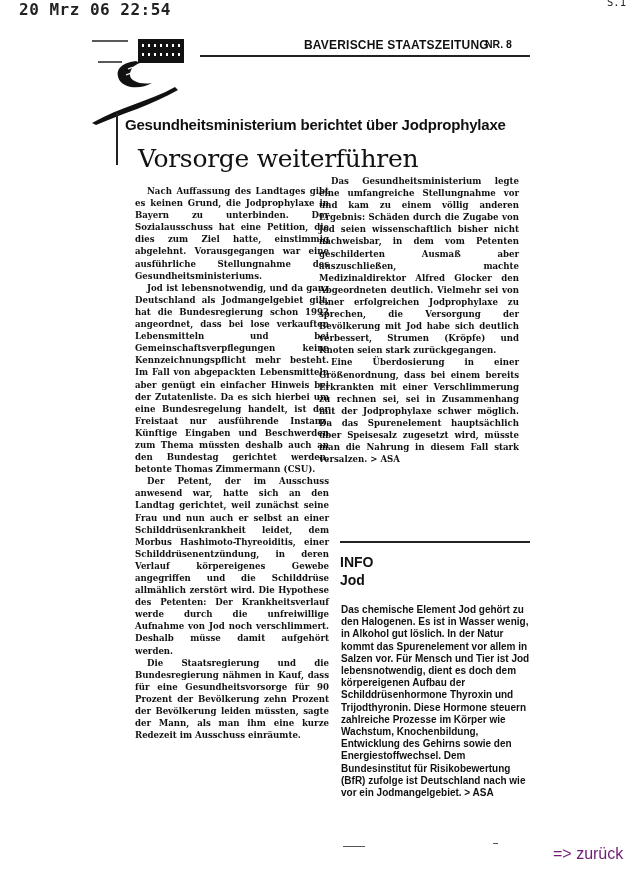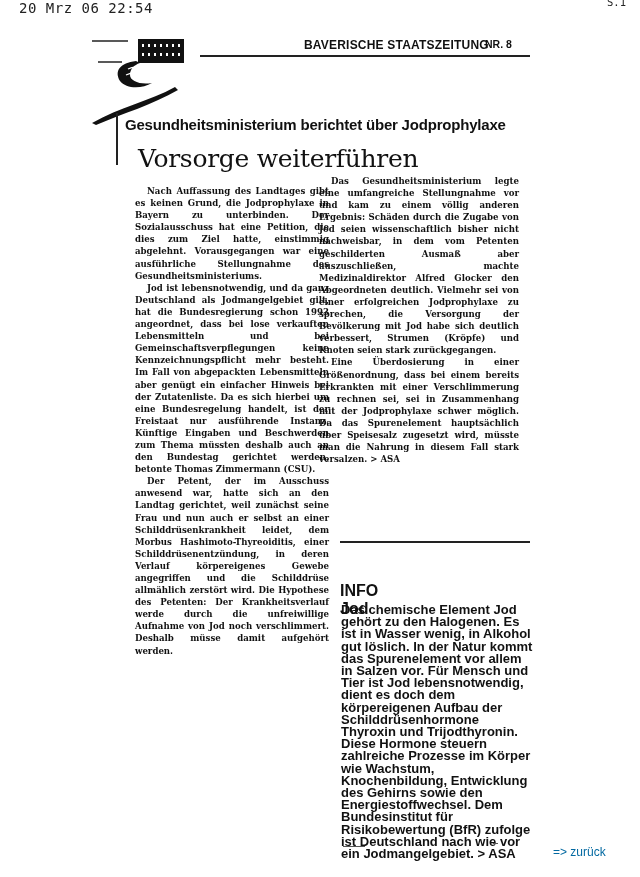--- a/index.html
+++ b/index.html
@@ -1,20 +1,20 @@
 <!DOCTYPE html>
 <html><head>
 <meta charset="utf-8">
 <style>
   html, body { margin: 0; padding: 0; background: #ffffff; }
   body { width: 640px; height: 877px; position: relative; overflow: hidden;
          font-family: "Liberation Serif", serif; color: #111; }
 
   .fax-header { position: absolute; left: 19px; top: 0; font-family: "DejaVu Sans Mono", monospace;
-                font-size: 14px; letter-spacing: 0.5px; color: #222; }
+                font-size: 16px; letter-spacing: 0.5px; color: #222; font-weight: bold; }
   .fax-page { position: absolute; right: 14px; top: -4px; font-family: "DejaVu Sans Mono", monospace;
               font-size: 10.5px; color: #222; }
 
   
   .logo { position: absolute; left: 90px; top: 35px; width: 105px; height: 90px; }
   .masthead { position: absolute; left: 200px; top: 38px; width: 330px; }
   .masthead-title { position: absolute; left: 104px; top: 0; font-family: "Liberation Sans", sans-serif;
                     font-weight: bold; font-size: 12px; letter-spacing: 0.2px; white-space: nowrap; }
   .masthead-issue { position: absolute; left: 285px; top: 0; font-family: "Liberation Sans", sans-serif;
                     font-weight: bold; font-size: 10.5px; white-space: nowrap; }
@@ -26,27 +26,27 @@
   .headline { position: absolute; left: 126px; top: 132px; font-family: "DejaVu Serif", serif;
               font-size: 25px; letter-spacing: -0.3px; white-space: nowrap; }
 
   .col { position: absolute; font-family: "DejaVu Serif", serif; font-size: 8.6px; line-height: 12.1px;
          font-weight: bold; text-align: justify; hyphens: manual; }
   .col p { margin: 0; text-indent: 12px; }
   .col-left { left: 127px; top: 185px; width: 194px; margin-left: 8px; }
   .col-right { left: 319px; top: 175px; width: 200px; }
 
   .info-rule { position: absolute; left: 340px; top: 541px; width: 190px; height: 2px; background: #222; }
-  .info-title { position: absolute; left: 340px; top: 582px; font-family: "Liberation Sans", sans-serif;
-                font-weight: bold; font-size: 16px; line-height: 18px; }
+  .info-title { position: absolute; left: 340px; top: 553px; font-family: "Liberation Sans", sans-serif;
+                font-weight: bold; font-size: 14px; line-height: 18px; }
   .info-body { position: absolute; left: 341px; top: 604px; width: 195px; font-family: "Liberation Sans", sans-serif;
-               font-size: 13px; line-height: 12.2px; font-weight: bold; }
+               font-size: 10px; line-height: 12.2px; font-weight: bold; }
 
   .back-link { position: absolute; left: 553px; top: 845px; font-family: "Liberation Sans", sans-serif;
-               font-size: 12px; color: #0369a1; text-decoration: none; cursor: pointer; }
+               font-size: 16px; color: #701a75; text-decoration: none; cursor: pointer; }
 
   .speck { position: absolute; background: #555; height: 1px; }
 </style>
 </head>
 <body>
 
 <div class="fax-header">20 Mrz 06 22:54</div>
 <div class="fax-page">S.1</div>
 
 <svg class="logo" viewBox="0 0 105 90">
@@ -82,20 +82,21 @@
 </div>
 
 <div class="headline-bar"></div>
 <div class="kicker">Gesundheitsministerium berichtet über Jodprophylaxe</div>
 <h1 class="headline" style="margin:12px;font-weight:normal">Vorsorge weiterführen</h1>
 
 <div class="col col-left">
   <p>Nach Auffassung des Landtages gibt es keinen Grund, die Jodprophylaxe in Bayern zu unterbinden. Der Sozialausschuss hat eine Petition, die dies zum Ziel hatte, einstimmig abgelehnt. Vorausgegangen war eine ausführliche Stellungnahme des Gesundheitsministeriums.</p>
   <p>Jod ist lebensnotwendig, und da ganz Deutschland als Jodmangelgebiet gilt, hat die Bundesregierung schon 1993 angeordnet, dass bei lose verkauften Lebensmitteln und bei Gemeinschaftsverpflegungen keine Kennzeichnungspflicht mehr besteht. Im Fall von abgepackten Lebensmitteln aber genügt ein einfacher Hinweis bei der Zutatenliste. Da es sich hierbei um eine Bundesregelung handelt, ist der Freistaat nur ausführende Instanz. Künftige Eingaben und Beschwerden zum Thema müssten deshalb auch an den Bundestag gerichtet werden, betonte Thomas Zimmermann (CSU).</p>
   <p>Der Petent, der im Ausschuss anwesend war, hatte sich an den Landtag gerichtet, weil zunächst seine Frau und nun auch er selbst an einer Schilddrüsenkrankheit leidet, dem Morbus Hashimoto-Thyreoiditis, einer Schilddrüsenentzündung, in deren Verlauf körpereigenes Gewebe angegriffen und die Schilddrüse allmählich zerstört wird. Die Hypothese des Petenten: Der Krankheitsverlauf werde durch die unfreiwillige Aufnahme von Jod noch verschlimmert. Deshalb müsse damit aufgehört werden.</p>
+  <p>Die Staatsregierung und die Bundesregierung nähmen in Kauf, dass für eine Gesundheitsvorsorge für 90 Prozent der Bevölkerung zehn Prozent der Bevölkerung leiden müssten, sagte der Mann, als man ihm eine kurze Redezeit im Ausschuss einräumte.</p>
 </div>
 
 <div class="col col-right">
   <p>Das Gesundheitsministerium legte eine umfangreiche Stellungnahme vor und kam zu einem völlig anderen Ergebnis: Schäden durch die Zugabe von Jod seien wissenschaftlich bisher nicht nachweisbar, in dem vom Petenten geschilderten Ausmaß aber auszuschließen, machte Medizinaldirektor Alfred Glocker den Abgeordneten deutlich. Vielmehr sei von einer erfolgreichen Jodprophylaxe zu sprechen, die Versorgung der Bevölkerung mit Jod habe sich deutlich verbessert, Strumen (Kröpfe) und Knoten seien stark zurückgegangen.</p>
   <p>Eine Überdosierung in einer Größenordnung, dass bei einem bereits Erkrankten mit einer Verschlimmerung zu rechnen sei, sei in Zusammenhang mit der Jodprophylaxe schwer möglich. Da das Spurenelement hauptsächlich über Speisesalz zugesetzt wird, müsste man die Nahrung in diesem Fall stark versalzen. &gt; ASA</p>
 </div>
 
 <div class="info-rule"></div>
 <div class="info-title">
   <div>INFO</div>

